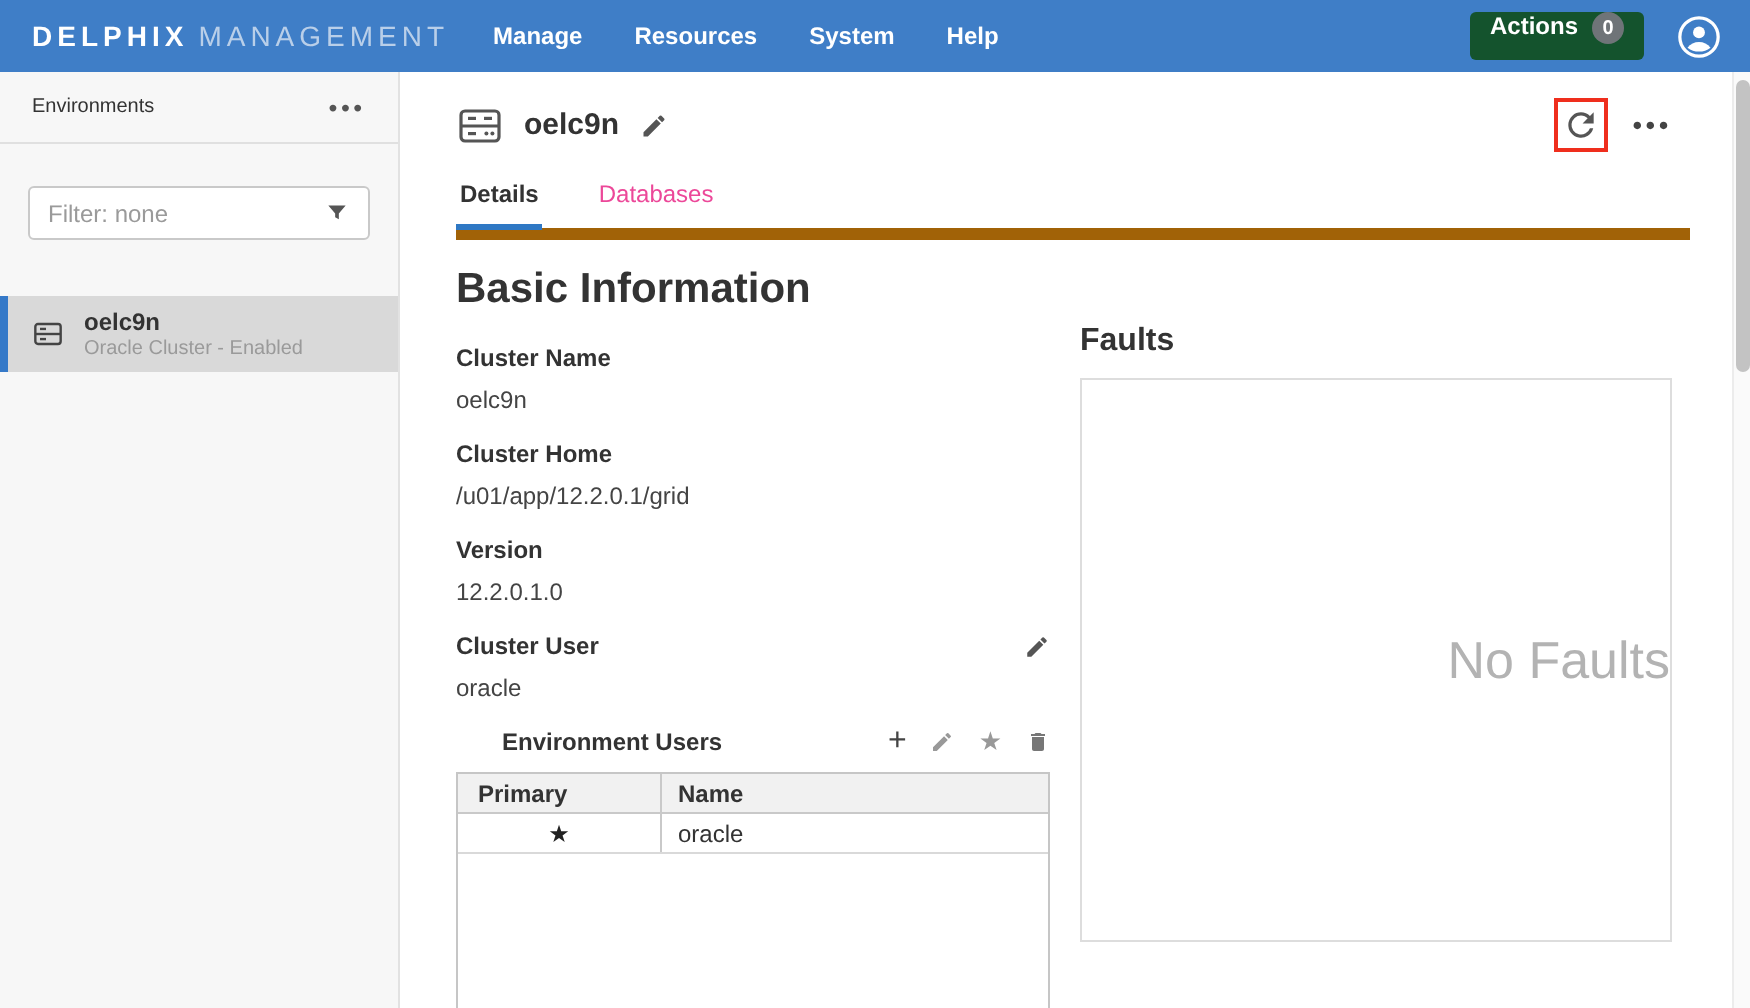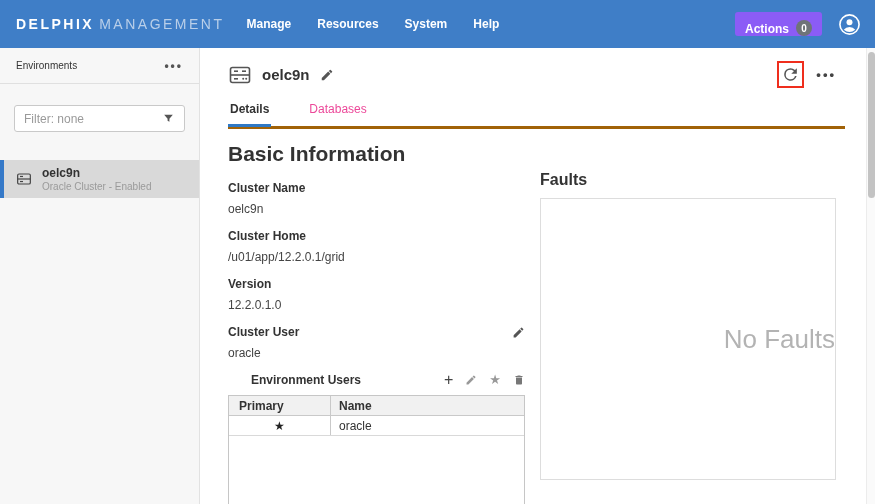--- a/index.html
+++ b/index.html
@@ -1,29 +1,29 @@
 <!DOCTYPE html>
 <html><head>
 <meta charset="utf-8">
 <style>
   * { margin:0; padding:0; box-sizing:border-box; }
   html,body { width:875px; height:504px; overflow:hidden; background:#fff;
               font-family:"Liberation Sans", sans-serif; }
 
   
-  .topbar { height:48px; background:#3f7ec7; display:flex; align-items:center;
+  .topbar { height:36px; background:#3f7ec7; display:flex; align-items:center;
             padding:0 14px 0 16px; }
   .brand { display:flex; align-items:baseline; cursor:default; }
   .brand-primary { color:#ffffff; font-size:14px; font-weight:bold; letter-spacing:2.5px; }
   .brand-secondary { color:#b9cfe9; font-size:14px; letter-spacing:2.5px; margin-left:5px; }
   .topnav { display:flex; gap:26px; margin-left:22px; }
   .topnav-item { color:#fff; font-size:12px; font-weight:bold; cursor:pointer; }
   .topbar-right { margin-left:auto; display:flex; align-items:center; gap:16px; }
-  .actions-btn { background:#8b5cf6; border:none; border-radius:3px; height:24px;
-                 padding:0 10px; display:flex; align-items:flex-end; gap:7px;
+  .actions-btn { background:#14532d; border:none; border-radius:3px; height:24px;
+                 padding:0 10px; display:flex; align-items:flex-start; gap:7px;
                  color:#fff; font-size:12px; font-weight:bold; cursor:pointer; }
   .actions-badge { background:#6f7478; width:16px; height:16px; border-radius:50%;
                    font-size:10px; font-weight:bold; color:#fff; display:flex;
                    align-items:center; justify-content:center; }
   .avatar { width:23px; height:23px; cursor:pointer; display:flex; }
 
   
   .shell { display:flex; height:468px; }
 
   
@@ -49,21 +49,21 @@
   .main { flex:1; background:#fff; }
   .main-header { display:flex; align-items:center; padding:13px 30px 0 28px; }
   .main-title { font-size:15px; font-weight:bold; color:#333; margin:0 10px; }
   .icon-btn { background:none; border:none; padding:0; cursor:pointer; display:flex;
               align-items:center; }
   .main-header-right { margin-left:auto; display:flex; align-items:center; gap:12px; }
   .highlight-box { border:2px solid #ef2e1d; width:27px; height:27px; display:flex;
                    align-items:center; justify-content:center; }
   .main-dots { font-size:13px; color:#444; }
 
-  .tabs { display:flex; gap:36px; margin:5px 21px 0 28px; border-bottom:3px solid #a16207; }
+  .tabs { display:flex; gap:26px; margin:5px 21px 0 28px; border-bottom:6px solid #a16207; }
   .tab { font-size:12px; color:#ec4899; padding:9px 2px 8px; cursor:pointer;
          border-bottom:3px solid transparent; margin-bottom:-1px; }
   .tab.active { color:#333; font-weight:bold; border-bottom-color:#2f78c4; }
 
   .content { display:flex; gap:15px; padding:13px 30px 0 28px; }
   .left-col { width:297px; flex-shrink:0; }
   .section-title { font-size:21px; font-weight:bold; color:#333; margin-bottom:15px; }
   .field-label-row { display:flex; justify-content:space-between; align-items:center; height:14px; }
   .field-label { font-size:12px; font-weight:bold; color:#333; }
   .field-value { font-size:12px; color:#444; margin:7px 0 13px; }

